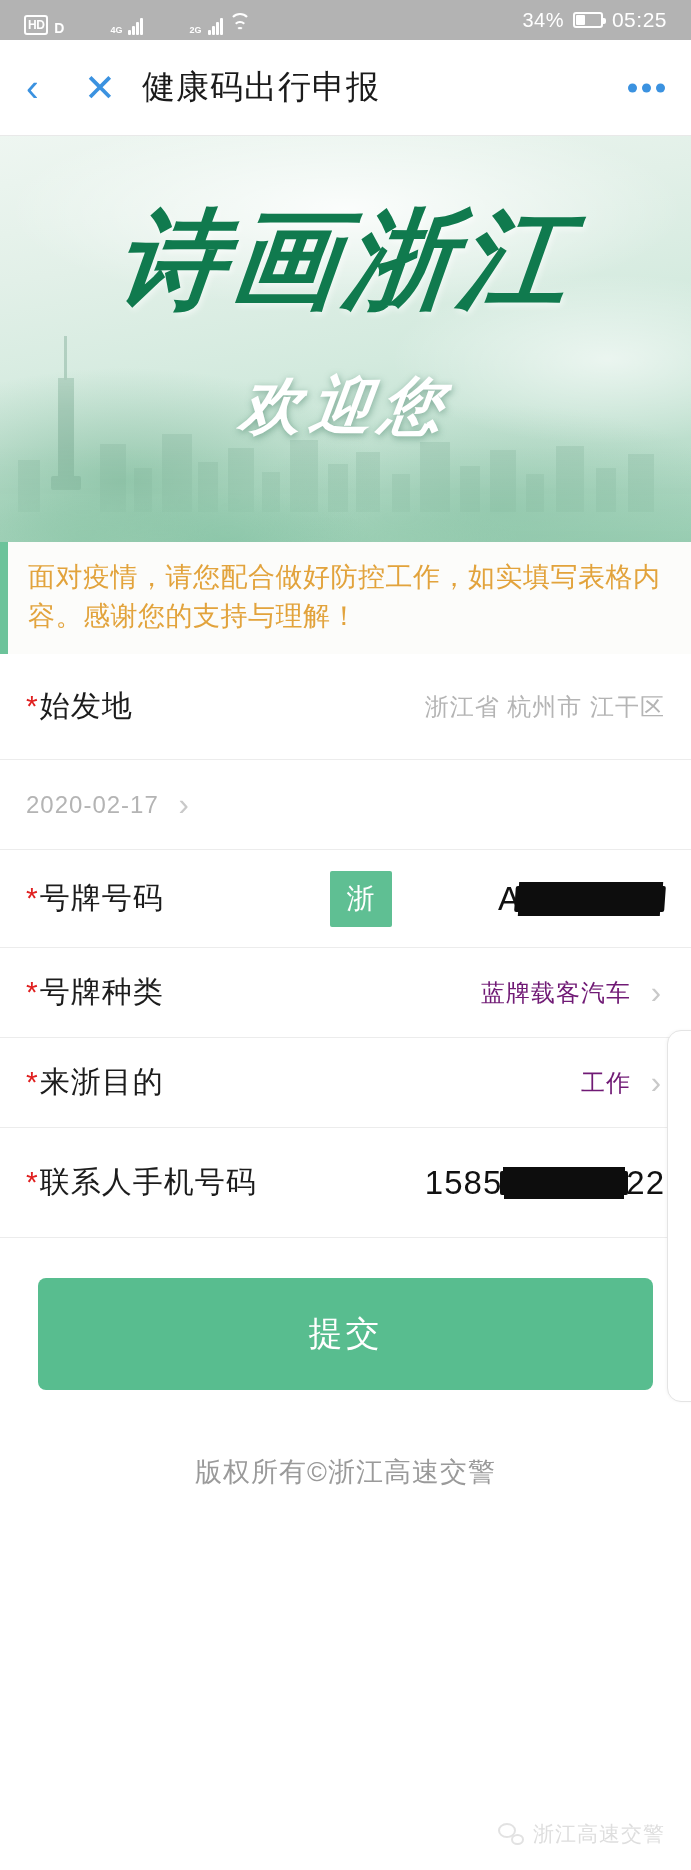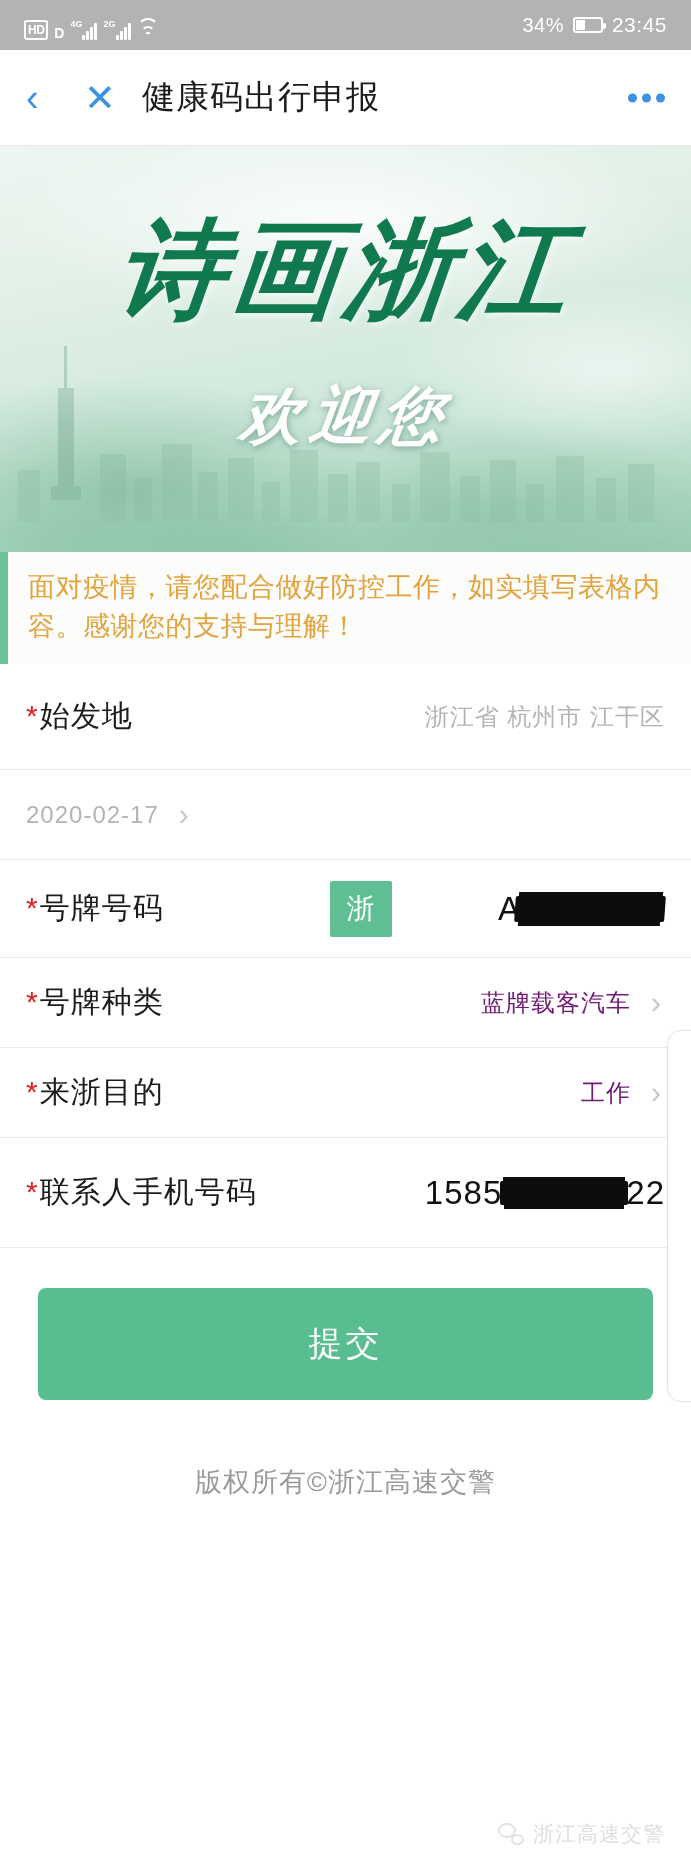--- a/index.html
+++ b/index.html
@@ -6,40 +6,40 @@
   html, body {
     width: 691px; height: 1870px;
     font-family: "Liberation Sans", "DejaVu Sans", sans-serif;
     background: #ffffff;
     overflow: hidden;
   }
   #app { position: relative; width: 691px; height: 1870px; background: #fff; }
 
   
   .statusbar {
-    height: 50px; background: #b3b3b3;
+    height: 40px; background: #b3b3b3;
     display: flex; align-items: center; justify-content: space-between;
     padding: 16px 24px;
     color: #ffffff;
   }
   .sb-left { display: flex; align-items: flex-end; gap: 6px; height: 30px; }
   .sb-right { display: flex; align-items: center; gap: 9px; }
   .hd-badge {
     border: 2px solid #fff; border-radius: 3px;
     font-size: 12px; font-weight: bold; line-height: 1;
     padding: 2px 2px; letter-spacing: -0.5px;
   }
   .vo-glyph { font-size: 14px; font-weight: bold; line-height: 1; }
   .sig { display: flex; align-items: flex-end; gap: 1px; height: 20px; }
   .sig i { display: block; width: 3px; background: #fff; border-radius: 1px; }
   .sig i:nth-child(1){height:5px}
   .sig i:nth-child(2){height:9px}
   .sig i:nth-child(3){height:13px}
   .sig i:nth-child(4){height:17px}
-  .sig-wrap { display: flex; align-items: flex-start; gap: 0; }
+  .sig-wrap { display: flex; align-items: flex-end; gap: 6px; margin-left: 40px; }
   .sig-label { font-size: 9px; line-height: 1; font-weight: bold; }
   .wifi { position: relative; width: 22px; height: 17px; }
   .wifi span {
     position: absolute; left: 50%; transform: translateX(-50%);
     border: 2px solid #fff; border-bottom-color: transparent;
     border-left-color: transparent; border-right-color: transparent;
     border-radius: 50%;
   }
   .wifi span:nth-child(1){ width:22px; height:22px; bottom:0; }
   .wifi span:nth-child(2){ width:14px; height:14px; bottom:0; }
@@ -258,21 +258,21 @@
           <span></span>
           <span></span>
           <span></span>
         </span>
     </div>
     <div class="sb-right">
       <span class="batt-pct">34%</span>
       <span class="batt">
           <span class="fill" style="width: 34%;"></span>
         </span>
-      <span class="clock">23:45</span>
+      <span class="clock">05:25</span>
     </div>
   </div>
 
   <div class="navbar">
     <span class="nav-back">‹</span>
     <span class="nav-close">✕</span>
     <span class="nav-title">健康码出行申报</span>
     <span class="nav-more">
         <i></i>
         <i></i>

